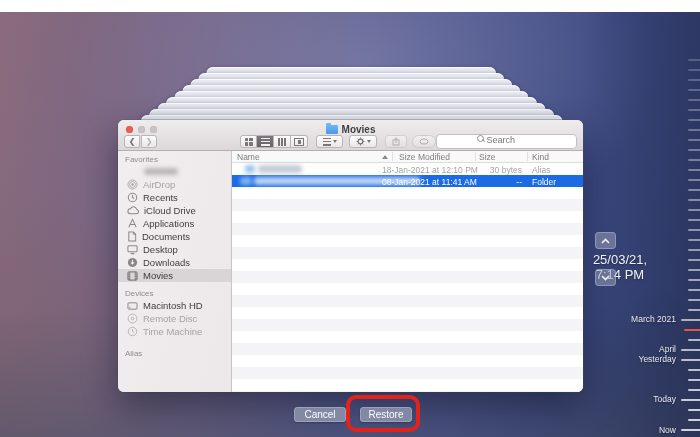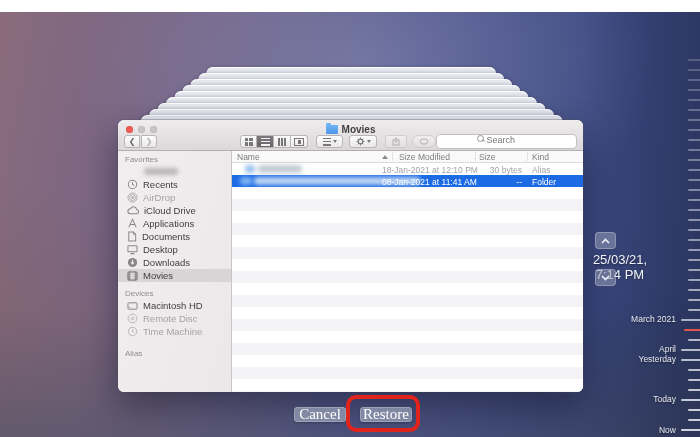--- a/index.html
+++ b/index.html
@@ -120,22 +120,22 @@
   .timeline { position:absolute; right:0; top:0; bottom:0; width:120px; }
   .tick { position:absolute; right:0; width:12px; height:2px; border-radius:1px 0 0 1px; background:#e8ebf2; }
   .tick.long { width:19px; }
   .tick.red { width:16px; background:#e0564a; opacity:1 !important; }
   .tl-label { position:absolute; right:24px; font-size:8.5px; color:#e8ebf2; text-shadow:0 1px 2px rgba(0,0,0,0.45); white-space:nowrap; }
   .tl-0 { top:302px; } .tl-1 { top:332px; } .tl-2 { top:342px; } .tl-3 { top:382px; } .tl-4 { top:413px; }
 
   
   .action-btn { position:absolute; top:395px; width:52px; height:15px; border-radius:3.5px;
     background:rgba(148,155,178,0.78); box-shadow:inset 0 0 0 1px rgba(255,255,255,0.22), 0 1px 2px rgba(0,0,0,0.25);
-    font-size:15px; color:#fff; display:flex; align-items:center; justify-content:center;
-    font-family:Liberation Serif, serif; border:none; }
+    font-size:10px; color:#fff; display:flex; align-items:center; justify-content:center;
+    font-family:Liberation Sans, sans-serif; border:none; }
   .cancel { left:294px; }
   .restore { left:360px; }
   .annotation { position:absolute; left:346px; top:383px; width:74px; height:37px;
     border:4px solid #e0241c; border-radius:10px; pointer-events:none; }
 
   .glyph-grid { width:8px; height:8px; display:grid; grid-template-columns:1fr 1fr; gap:1px; }
   .glyph-grid i { background:#7a7678; border-radius:0.5px; }
   .seg.active .lines i { background:#f2f2f2; }
   .lines { width:9px; height:8px; display:flex; flex-direction:column; justify-content:space-between; }
   .lines i { height:1.5px; background:#7a7678; }
@@ -236,34 +236,34 @@
         <span class="mag"></span>
         <input type="text" placeholder="Search" style="">
       </div>
     </div>
 
     <div class="sidebar">
       <div class="side-label">Favorites</div>
       <div class="side-item dim" style="padding-left:26px;">
         <span class="blur-smudge user-smudge"></span>
       </div>
-      <div class="side-item">
-        <svg width="11" height="11" viewBox="0 0 12 12">
-          <circle cx="6" cy="6" r="4.6" fill="none" stroke="#8b8789" stroke-width="1.1"></circle>
-          <path d="M6 3.4V6l2 1.2" fill="none" stroke="#8b8789" stroke-width="1.1"></path>
-        </svg>
-        <span>Recents</span>
-      </div>
       <div class="side-item dim">
         <svg width="11" height="11" viewBox="0 0 12 12">
           <circle cx="6" cy="6" r="1.4" fill="#aaa6a8"></circle>
           <circle cx="6" cy="6" r="3.2" fill="none" stroke="#aaa6a8" stroke-width="1"></circle>
           <circle cx="6" cy="6" r="5" fill="none" stroke="#aaa6a8" stroke-width="1"></circle>
         </svg>
         <span>AirDrop</span>
+      </div>
+      <div class="side-item">
+        <svg width="11" height="11" viewBox="0 0 12 12">
+          <circle cx="6" cy="6" r="4.6" fill="none" stroke="#8b8789" stroke-width="1.1"></circle>
+          <path d="M6 3.4V6l2 1.2" fill="none" stroke="#8b8789" stroke-width="1.1"></path>
+        </svg>
+        <span>Recents</span>
       </div>
       <div class="side-item">
         <svg width="12" height="9" viewBox="0 0 13 9">
           <path d="M3.5 8h6.5a2.3 2.3 0 0 0 0.4-4.6A3.4 3.4 0 0 0 3.9 2.6 2.7 2.7 0 0 0 3.5 8z" fill="none" stroke="#8b8789" stroke-width="1.1"></path>
         </svg>
         <span>iCloud Drive</span>
       </div>
       <div class="side-item">
         <svg width="11" height="11" viewBox="0 0 12 12">
           <path d="M2 10L6 1.5 10 10M3.5 7h5" fill="none" stroke="#8b8789" stroke-width="1.1"></path>

